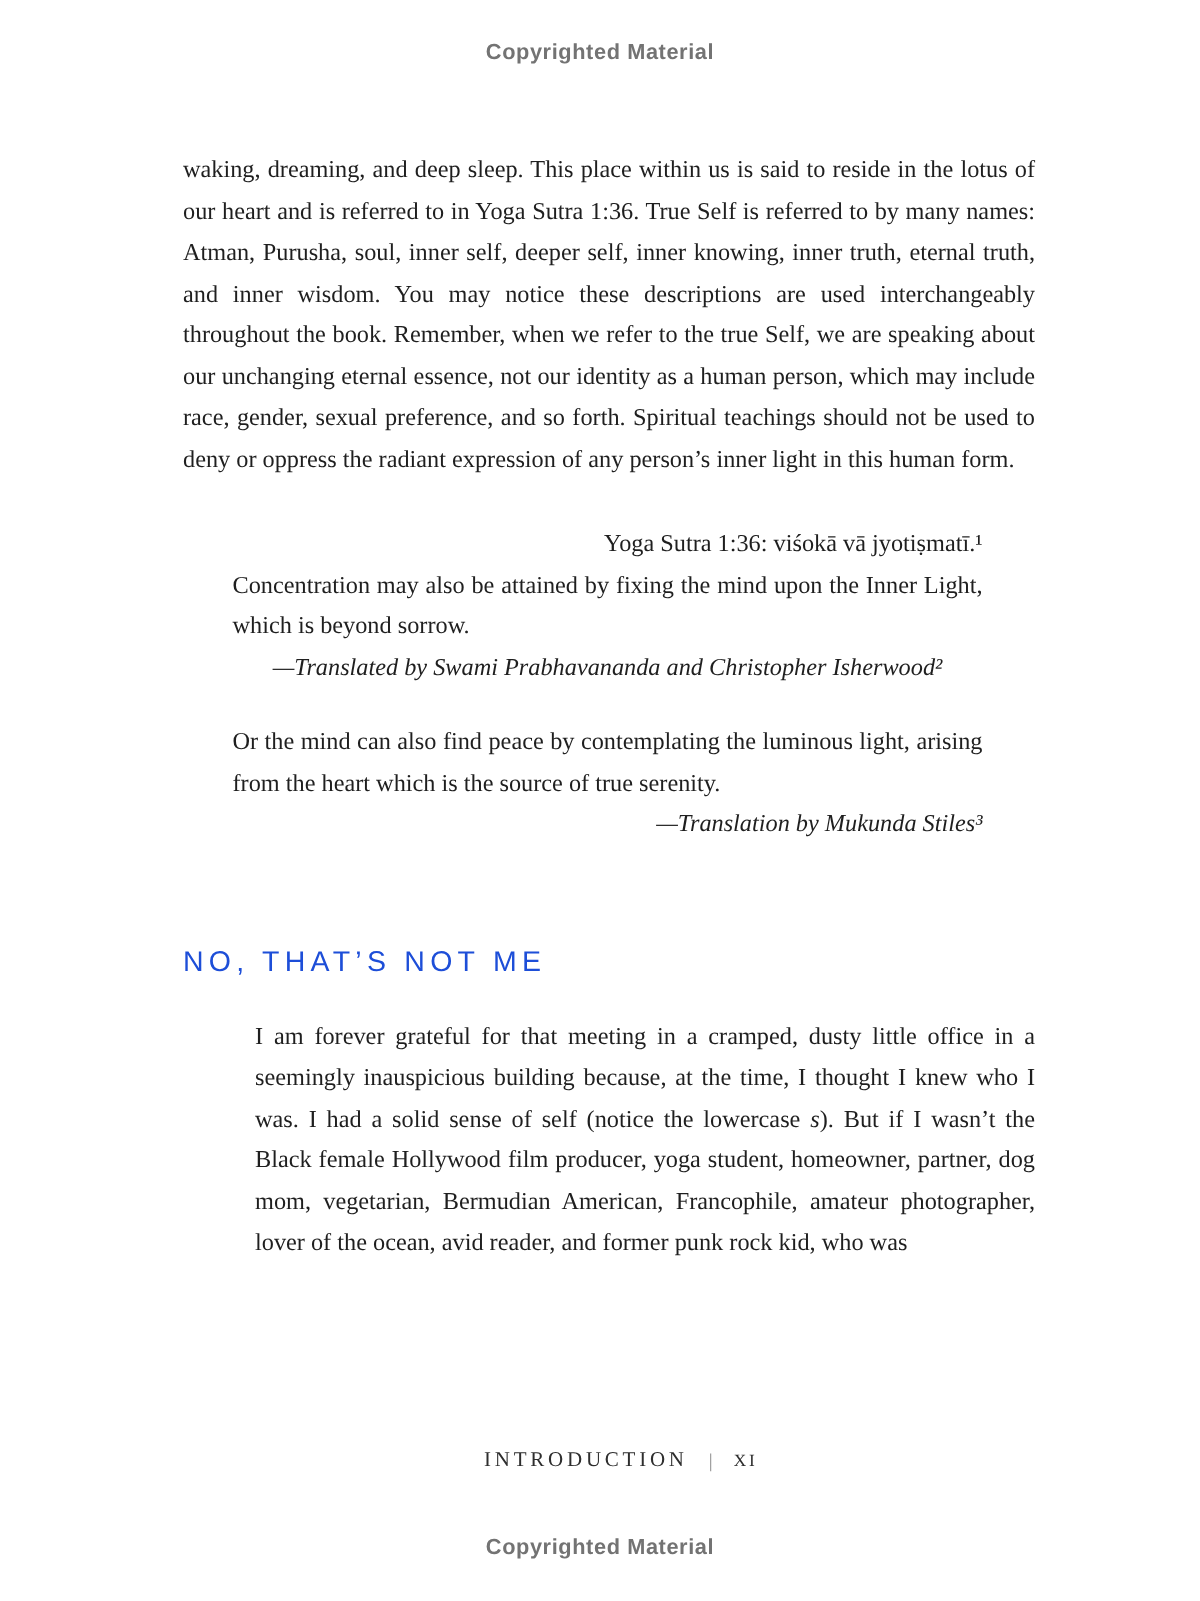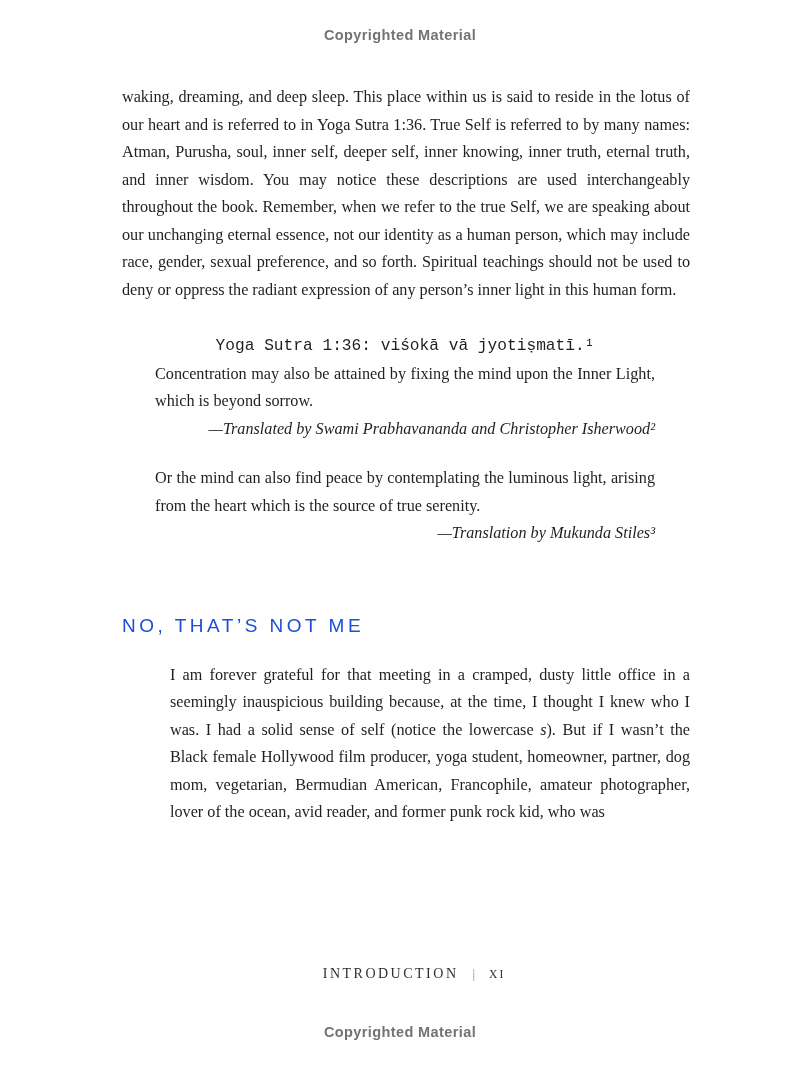--- a/index.html
+++ b/index.html
@@ -26,44 +26,44 @@
     font-weight: bold;
     letter-spacing: 0.4px;
     color: #737373;
   }
   .copyright.top { top: 27px; }
   .copyright.bottom { top: 1024px; }
 
   .content {
     position: absolute;
     left: 122px;
-    top: 84px;
+    top: 100px;
     width: 568px;
   }
   .body-para {
     margin: 0;
     font-size: 16.2px;
     line-height: 27.5px;
     text-align: justify;
   }
   .body-para.indented { text-indent: 34px; }
 
   .quote-block {
     margin-left: 33px;
     width: 500px;
     font-size: 16.2px;
     line-height: 27.5px;
   }
   .quote-block.first { margin-top: 29px; }
   .quote-block.second { margin-top: 22px; }
-  .quote-sutra-line { text-align: center; font-family: Liberation Mono, monospace; }
+  .quote-sutra-line { text-align: right; }
   .quote-body { text-align: justify; }
   .quote-attribution {
     font-style: italic;
-    text-align: right;
+    text-align: center;
   }
   .quote-attribution.right { text-align: right; }
 
   .section-heading {
     margin: 0;
     margin-top: 66px;
     font-family: "Liberation Sans", sans-serif;
     font-weight: 400;
     font-size: 19px;
     letter-spacing: 3.5px;

